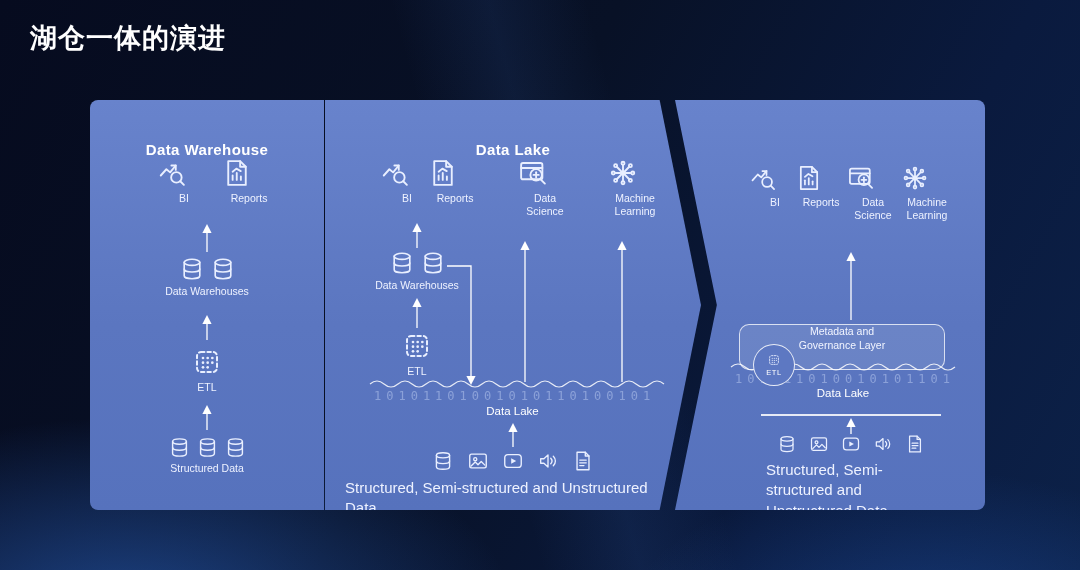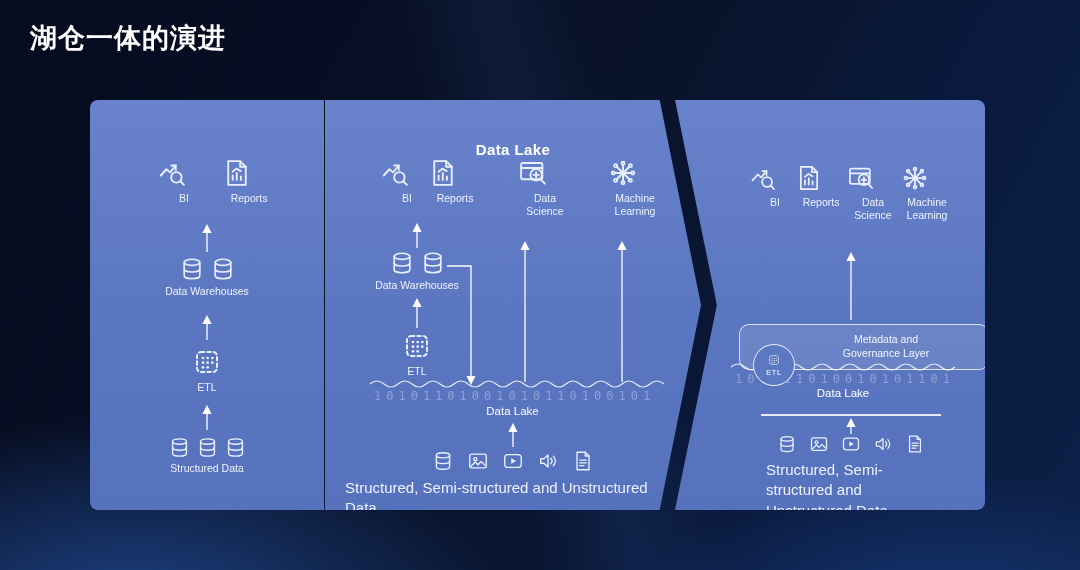--- a/index.html
+++ b/index.html
@@ -50,22 +50,22 @@
   .wave path{stroke:rgba(255,255,255,.85);fill:none;stroke-width:1.2;}
   .binary{position:absolute;left:4px;right:4px;top:3px;height:16px;overflow:hidden;white-space:nowrap;
     text-align:center;color:rgba(214,228,255,.40);font-family:"DejaVu Sans Mono",monospace;
     font-size:12px;letter-spacing:5px;line-height:16px;}
   .lake-label{position:absolute;left:0;right:0;bottom:3px;text-align:center;font-size:11.5px;color:#fff;}
 
   .media-row{position:absolute;display:flex;gap:13px;}
   .p3 .media-row{gap:12px;}
   .caption{position:absolute;font-size:15px;color:#eef2ff;line-height:1.35;}
 
-  .metabox{position:absolute;display:flex;align-items:center;justify-content:center;text-align:center;
-    color:#f2f5ff;background:rgba(255,255,255,.10);border:1px solid rgba(255,255,255,.75);border-radius:10px;padding-left:44px;}
+  .metabox{position:absolute;display:flex;align-items:flex-start;justify-content:center;text-align:center;
+    color:#f2f5ff;background:rgba(255,255,255,.10);border:1px solid rgba(255,255,255,.75);border-radius:10px;}
   .metabox .mtext{width:112px;font-size:10.5px;line-height:1.3;}
   .etl-circle{position:absolute;width:40px;height:40px;border-radius:50%;border:1px solid rgba(255,255,255,.85);
     background:#5d78c2;display:flex;flex-direction:column;align-items:center;justify-content:center;gap:1px;}
   .etl-circle .etl-lbl{font-size:7.5px;color:#fff;letter-spacing:.5px;}
   .hline{position:absolute;height:1.5px;background:rgba(255,255,255,.85);}
 </style>
 </head>
 <body>
 
 <div class="slide">
@@ -77,20 +77,21 @@
 
     <section class="panel p1">
       <svg class="overlay" width="234" height="410" viewBox="0 0 234 410">
         <line x1="117" y1="152" x2="117" y2="133"></line>
           <polygon points="117,124 112.4,133 121.6,133"></polygon>
         <line x1="117" y1="240" x2="117" y2="224"></line>
           <polygon points="117,215 112.4,224 121.6,224"></polygon>
         <line x1="117" y1="330" x2="117" y2="314"></line>
           <polygon points="117,305 112.4,314 121.6,314"></polygon>
       </svg>
+      <h3 class="ptitle" style="top:26px">Data Warehouse</h3>
 
       <div class="consumer" style="left:52px;top:58px;width:60px">
         <span class="ic ic30">
             <svg viewBox="0 0 24 24">
               <polyline points="3 14 7.5 9 10.5 11.5 15 6"></polyline>
               <polyline points="11.5 6 15 6 15 9.5"></polyline>
               <circle cx="15.5" cy="15.5" r="4.2"></circle>
               <line x1="18.6" y1="18.6" x2="21.5" y2="21.5"></line>
             </svg>
           </span>

